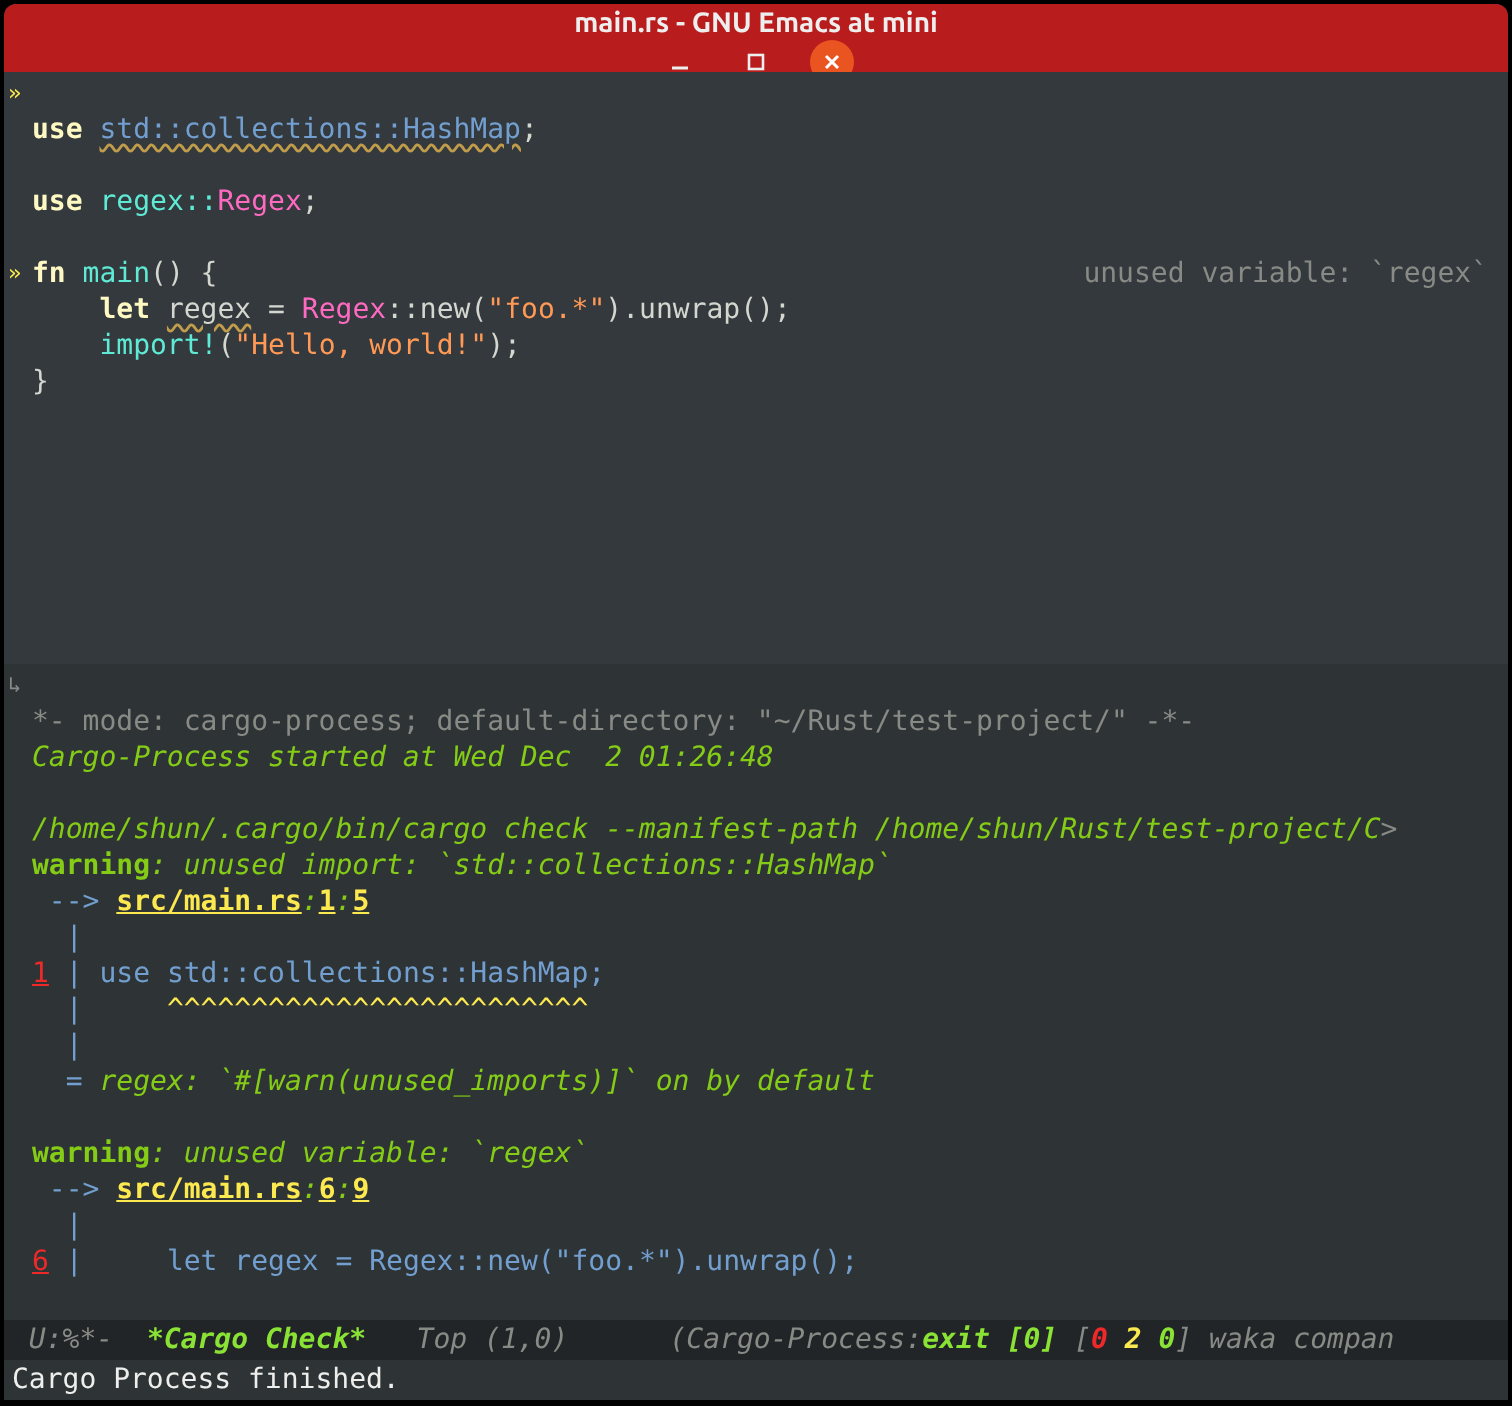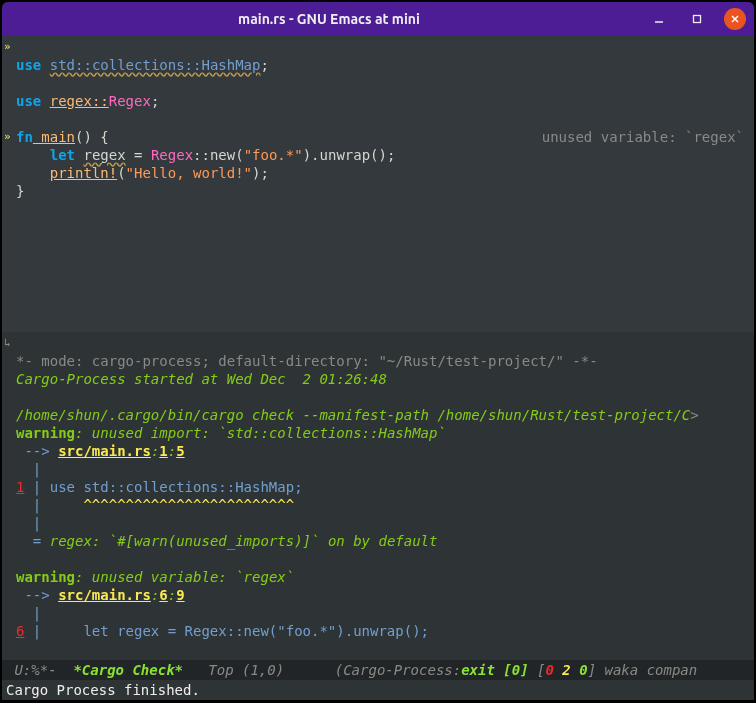--- a/index.html
+++ b/index.html
@@ -18,25 +18,26 @@
     height: 698px;
     margin: 2px;
     background: #2e3436;
     border-radius: 6px 6px 0 0;
     overflow: hidden;
     display: flex;
     flex-direction: column;
   }
   .titlebar {
     height: 34px;
-    background: #4c1d95;
+    background: #b91c1c;
     display: flex;
     align-items: center;
     padding: 0 8px;
     position: relative;
+    flex-direction: column;
   }
   .titlebar .title {
     flex: 1;
     text-align: center;
     color: #eee;
     font-family: "Ubuntu", "DejaVu Sans", sans-serif;
     font-size: 14px;
     font-weight: bold;
   }
   .win-btns { display: flex; gap: 16px; align-items: center; }
@@ -59,26 +60,26 @@
     height: 296px;
     overflow: hidden;
     white-space: pre;
   }
   .fringe-mark {
     position: absolute;
     left: 2px;
     color: #fce94f;
     font-size: 11px;
   }
-  .kw { color: #0ea5e9; font-weight: bold; }
+  .kw { color: #fef9c3; font-weight: bold; }
   .link { color: #729fcf; text-decoration: underline; text-decoration-style: dashed; text-underline-offset: 2px; }
   .punct { color: #d3d7cf; }
   .type { color: #ff6ac1; }
   .str { color: #ff9955; }
-  .fn { color: #fdba74; text-decoration: underline; }
+  .fn { color: #5eead4; }
   .reg { color: #ff9955; }
   .wavy { text-decoration: underline wavy #c19c4a; text-underline-offset: 2px; }
   .overlay {
     color: #888a85;
     position: absolute;
     right: 10px;
   }
 
   .modeline, .modeline2 {
     background: #222528;
@@ -148,21 +149,21 @@
     </div>
   </div>
 
   <div class="editor">
 <span class="fringe-mark" style="top:2px;">»</span><span class="kw">use</span><span class="punct"> </span><span class="link wavy">std::collections::HashMap</span><span class="punct">;</span>
 
 <span class="kw">use</span><span class="punct"> </span><span class="fn">regex::</span><span class="type">Regex</span><span class="punct">;</span>
 
 <span class="kw">fn</span><span class="fn"> main</span><span class="punct">() {</span><span class="overlay">unused variable: `regex`</span>
 <span class="fringe-mark" style="top:92px;">»</span>    <span class="kw">let</span><span> </span><span class="wavy">regex</span><span> </span><span class="punct">=</span><span> </span><span class="type">Regex</span><span class="punct">::new(</span><span class="reg">"foo.*"</span><span class="punct">).unwrap();</span>
-<span>    </span><span class="fn">println!</span><span class="punct">(</span><span class="str">"Hello, world!"</span><span class="punct">);</span>
+<span>    </span><span class="fn">import!</span><span class="punct">(</span><span class="str">"Hello, world!"</span><span class="punct">);</span>
 <span class="punct">}</span>
   </div>
 
 
   <div class="output">
 <span class="wrapmark" style="top:2px;">↳</span><span class="dim">*- mode: cargo-process; default-directory: "~/Rust/test-project/" -*-</span>
 <span class="white">Cargo-Process started at Wed Dec  2 01:26:48</span>
 
 <span class="white">/home/shun/.cargo/bin/cargo check --manifest-path /home/shun/Rust/test-project/C</span><span class="dim">&gt;</span>
 <span class="warn">warning</span><span class="white">: unused import: `std::collections::HashMap`</span>

